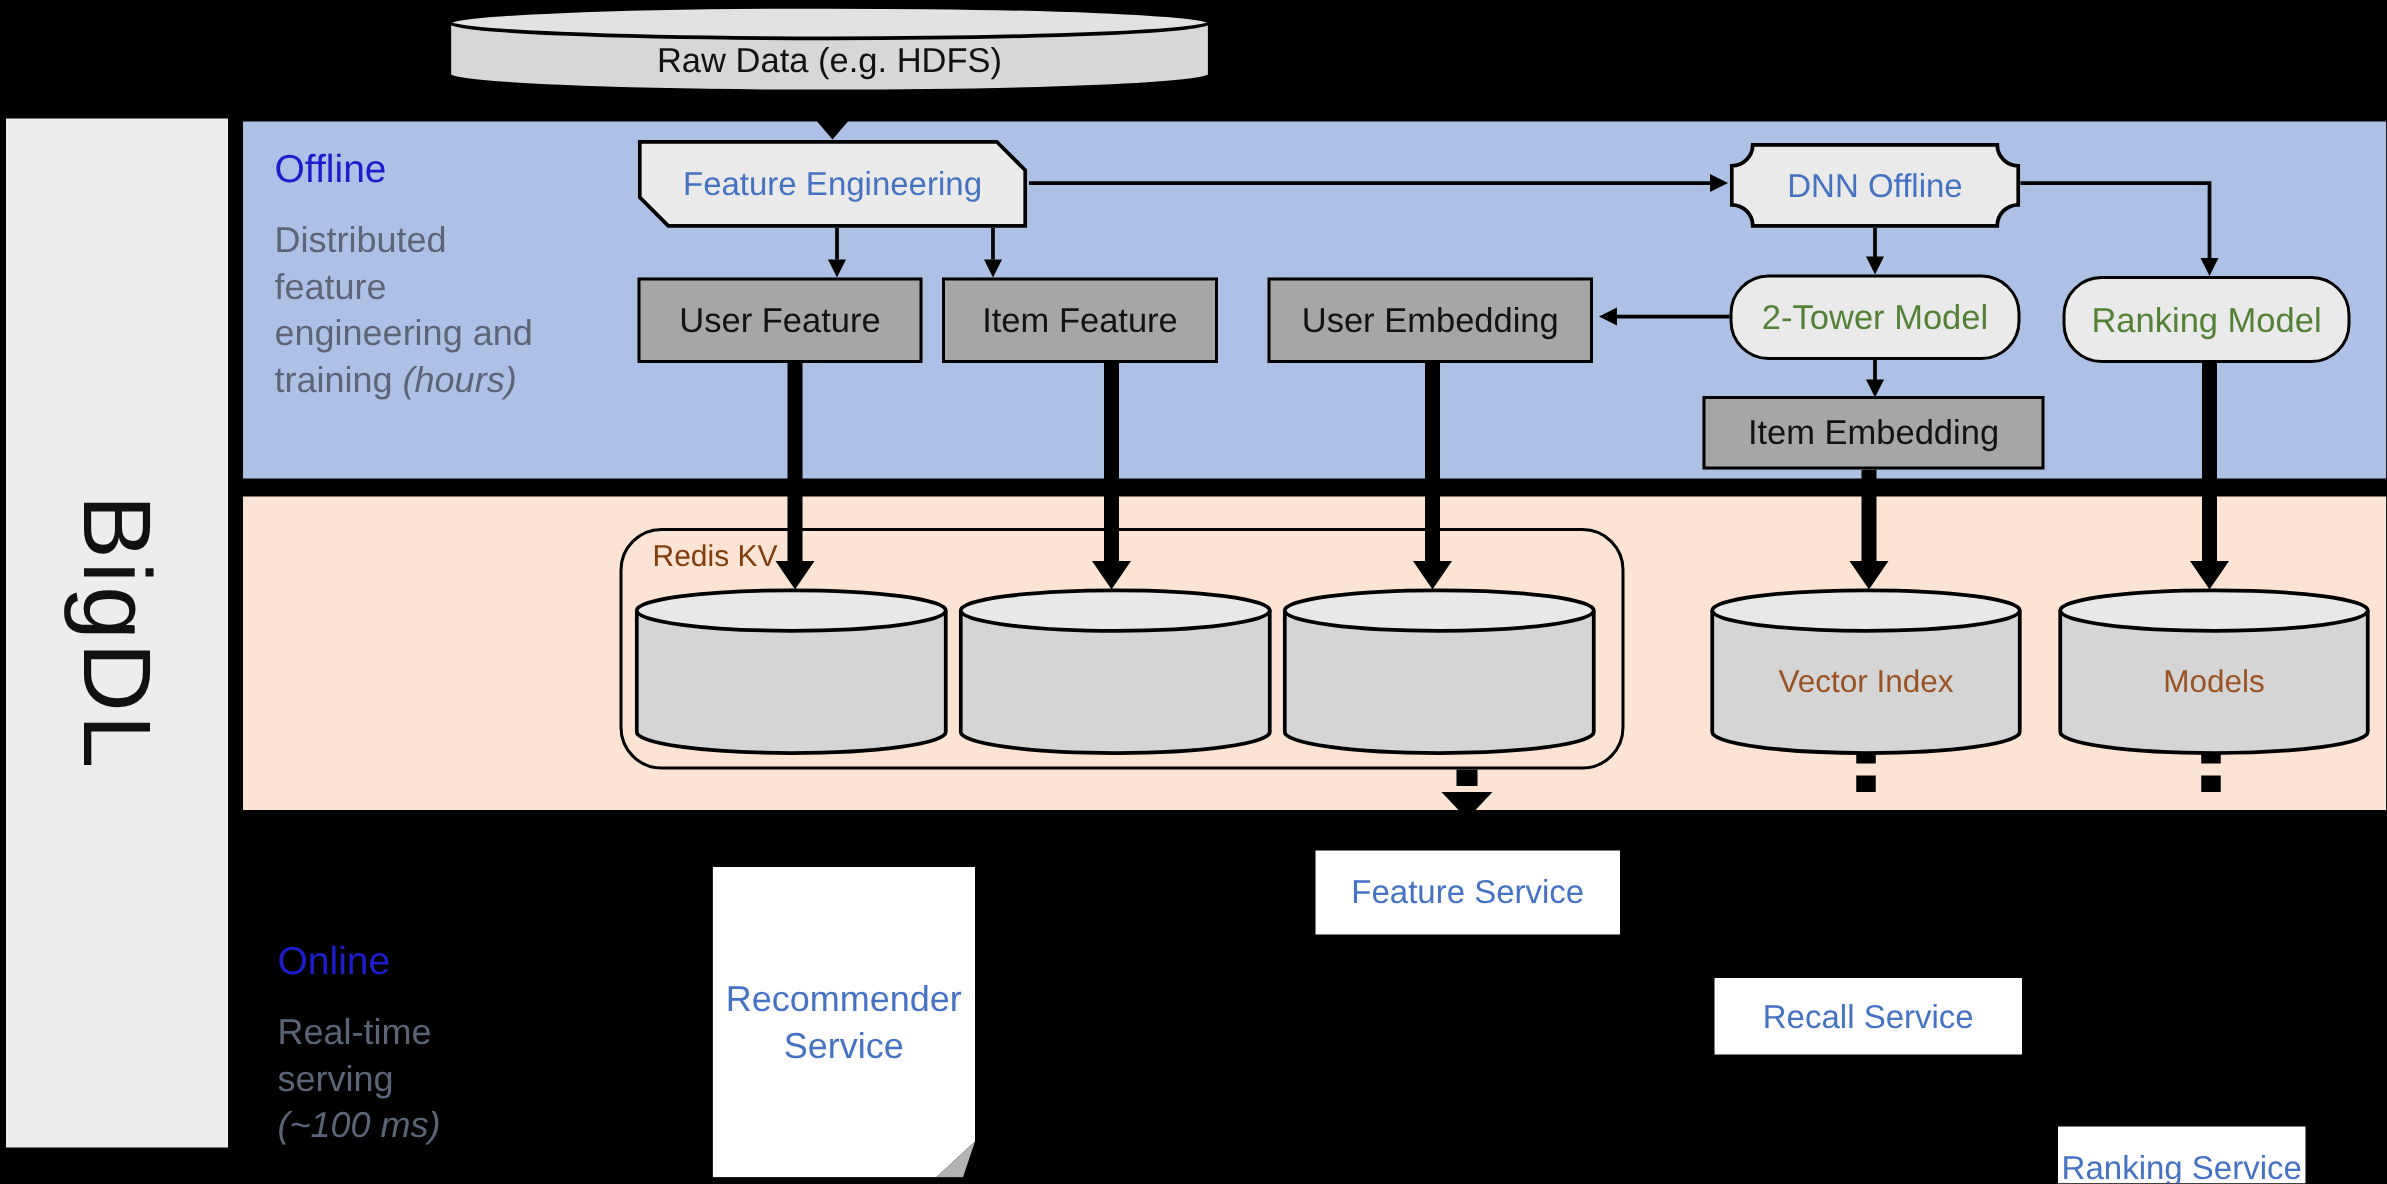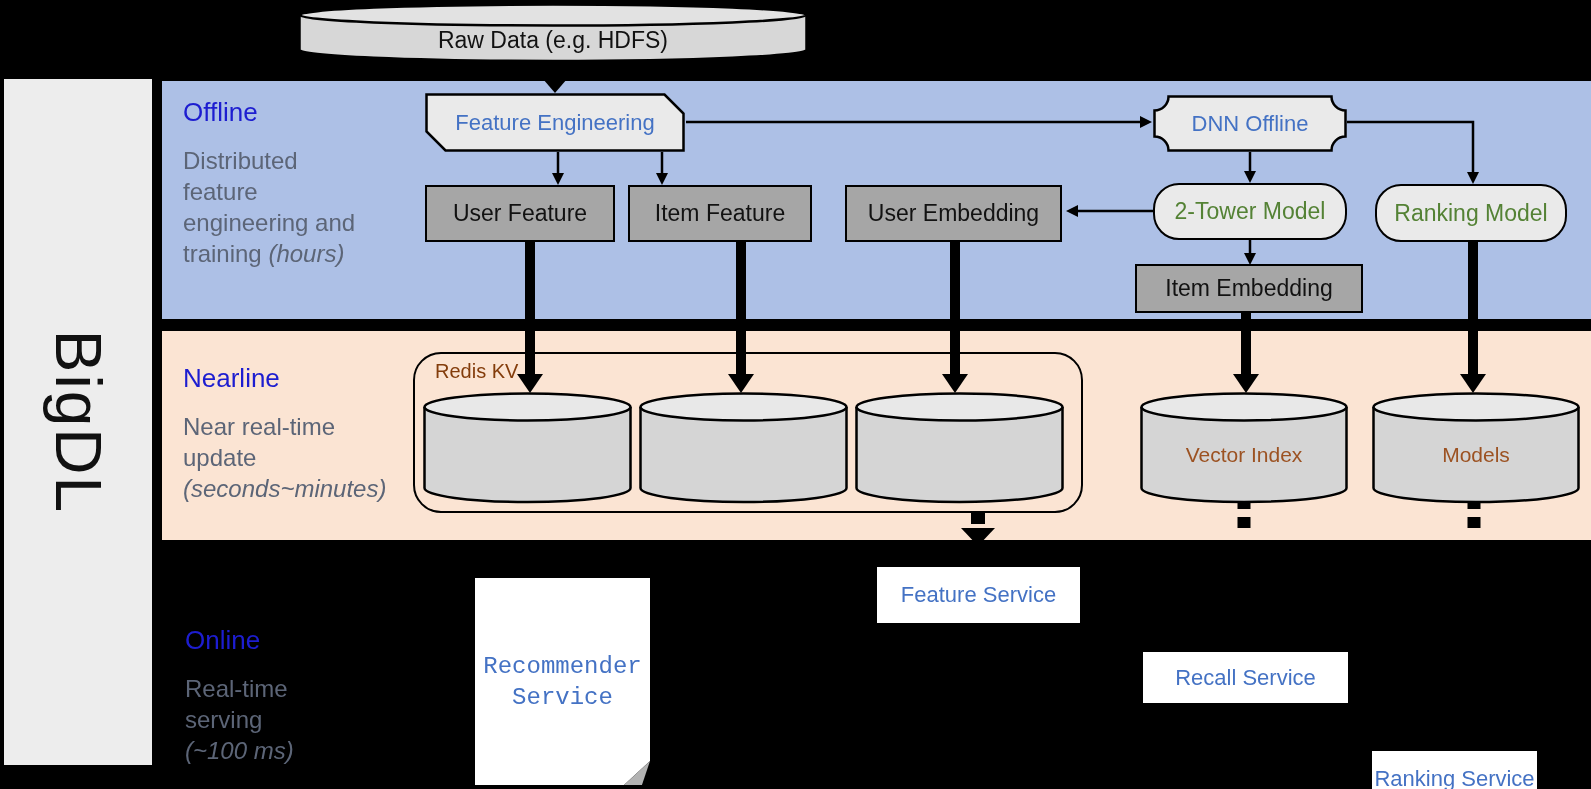--- a/index.html
+++ b/index.html
@@ -30,21 +30,21 @@
              border-radius:28px;z-index:6;box-sizing:border-box;}
   .redis-label{position:absolute;left:20px;top:6px;color:var(--redis-label-brown);font-size:20px;}
   .section{position:absolute;z-index:10;}
   .section h2{margin:0;font-size:26px;font-weight:normal;color:var(--section-label-blue);}
   .section .desc{margin-top:17px;font-size:24px;color:var(--description-gray);line-height:31px;}
   .it{font-style:italic;}
   .svc{background:var(--service-box-bg);color:var(--node-blue-text);font-size:22px;}
   .curl{position:absolute;right:-2px;bottom:-7px;width:10px;height:9px;background:#000;
         clip-path:polygon(100% 0,0 100%,100% 100%);}
   .doc{background:var(--service-box-bg);color:var(--node-blue-text);font-size:24px;line-height:31px;
-       clip-path:polygon(0 0,100% 0,100% calc(100% - 24px),calc(100% - 26px) 100%,0 100%);font-family:Liberation Mono, monospace;}
+       clip-path:polygon(0 0,100% 0,100% calc(100% - 24px),calc(100% - 26px) 100%,0 100%);}
   .doc-fold{position:absolute;right:0;bottom:0;width:26px;height:24px;background:#b3b3b3;
             clip-path:polygon(100% 0,0 100%,69% 100%);z-index:3;}
   .vlabel{position:absolute;width:100%;text-align:center;top:50%;transform:translateY(-50%);}
 </style>
 </head>
 <body>
 
 <div class="canvas">
 
   <div class="band offline"></div>
@@ -122,28 +122,20 @@
   <div class="section" style="left:183px;top:97px;width:185px;">
     <h2>Offline</h2>
     <div class="desc">
       <div>Distributed</div>
       <div>feature</div>
       <div>engineering and</div>
       <div><span>training</span> <span class="it">(hours)</span></div>
     </div>
   </div>
 
-  <div class="section" style="left:183px;top:363px;width:240px;">
-    <h2>Nearline</h2>
-    <div class="desc">
-      <div>Near real-time</div>
-      <div>update</div>
-      <div class="it">(seconds~minutes)</div>
-    </div>
-  </div>
 
   <div class="section" style="left:185px;top:605px;width:150px;margin-top:20px;">
     <h2>Online</h2>
     <div class="desc">
       <div>Real-time</div>
       <div>serving</div>
       <div class="it">(~100 ms)</div>
     </div>
   </div>
 

